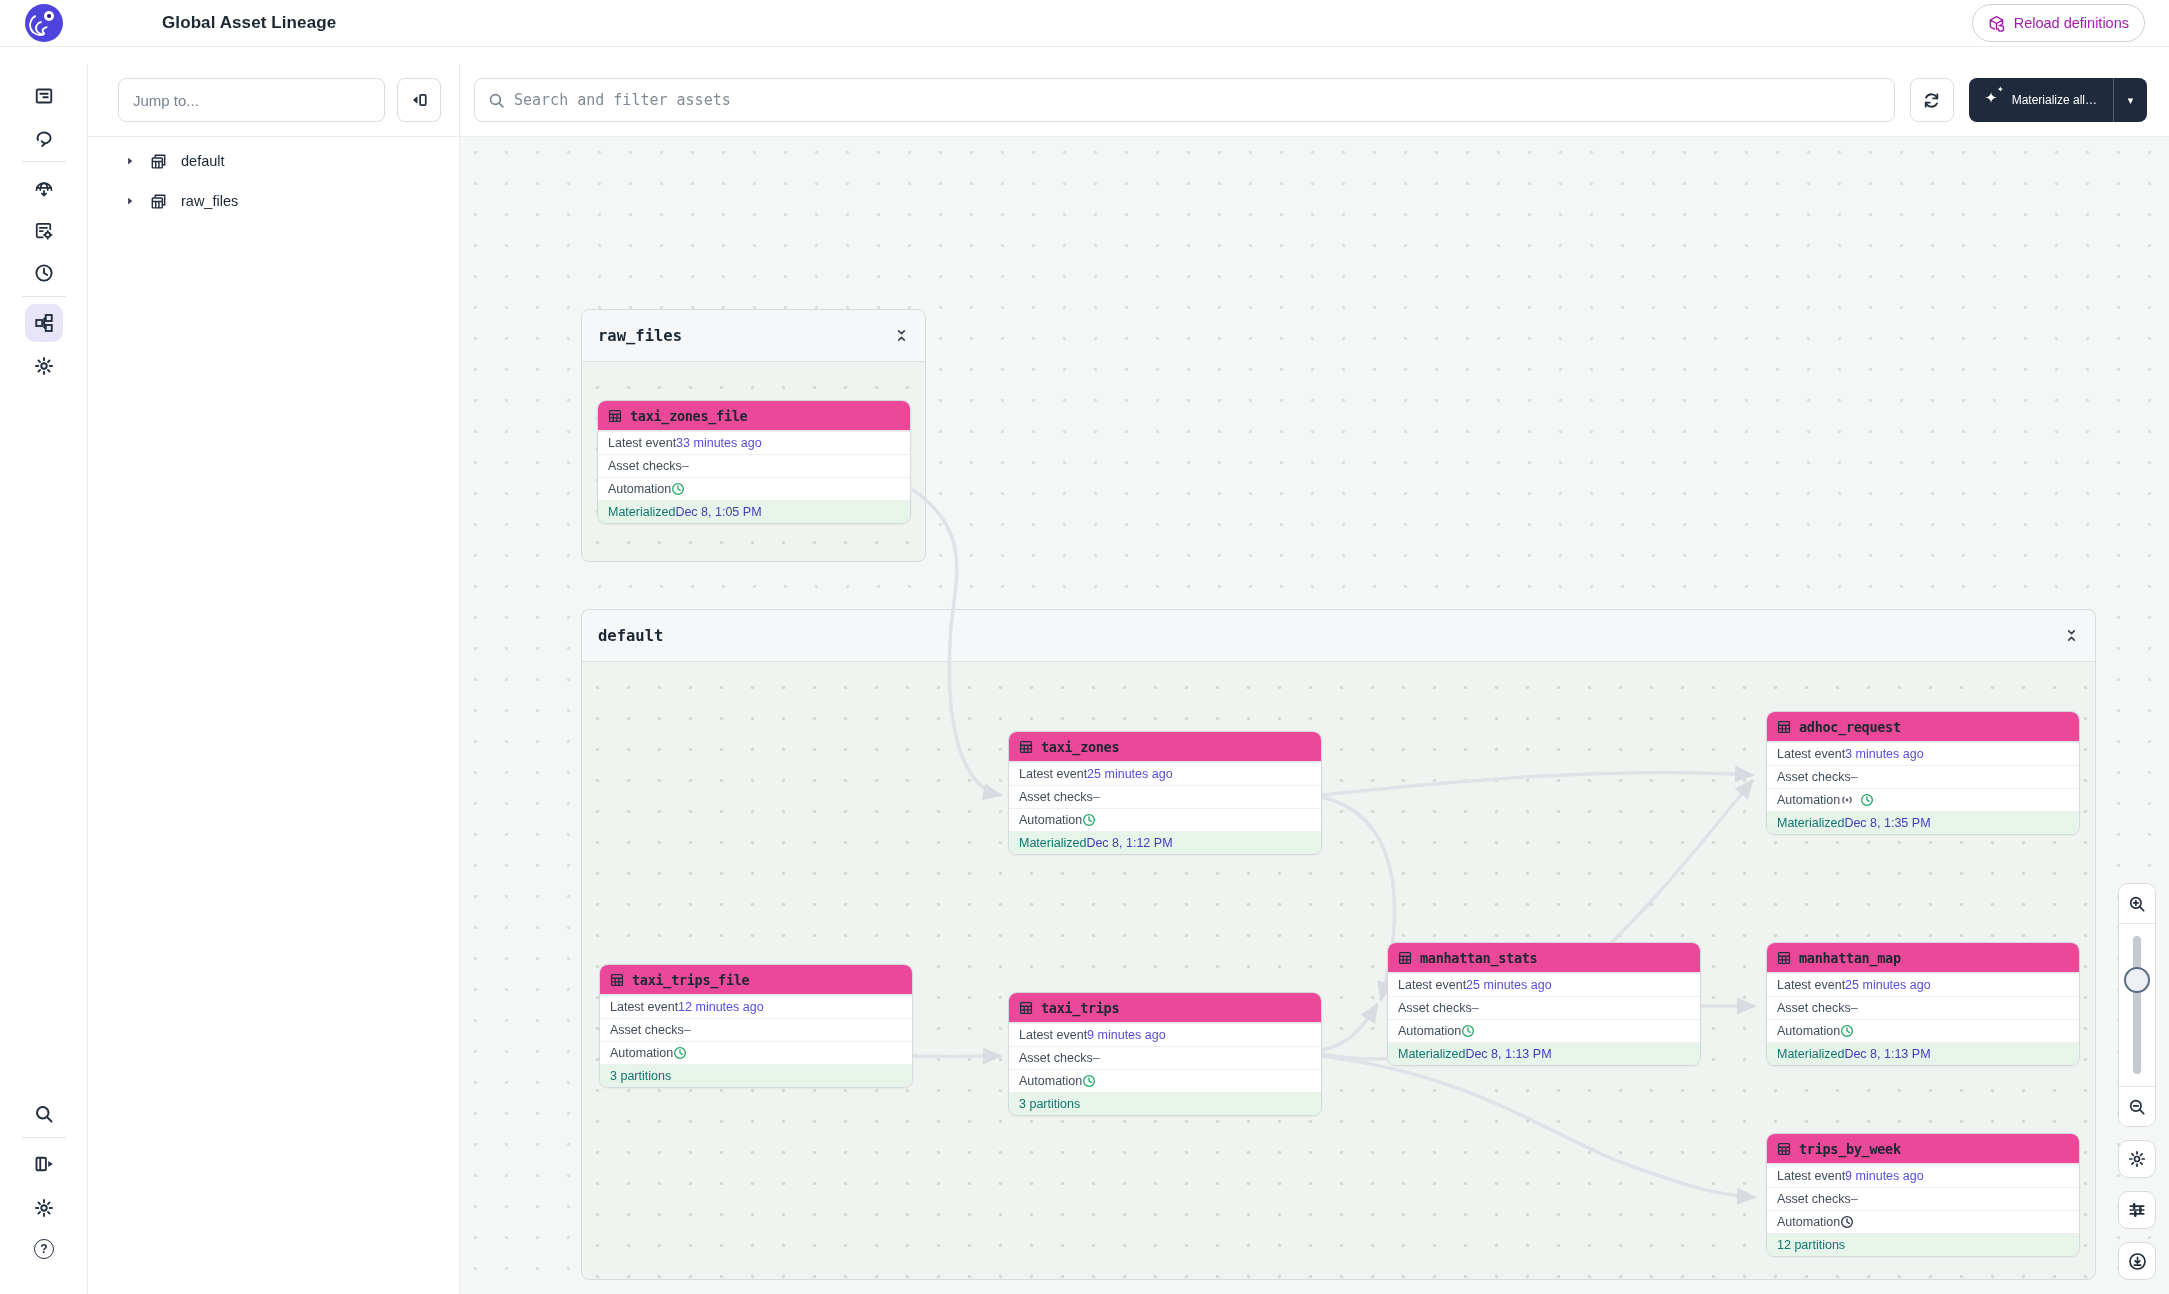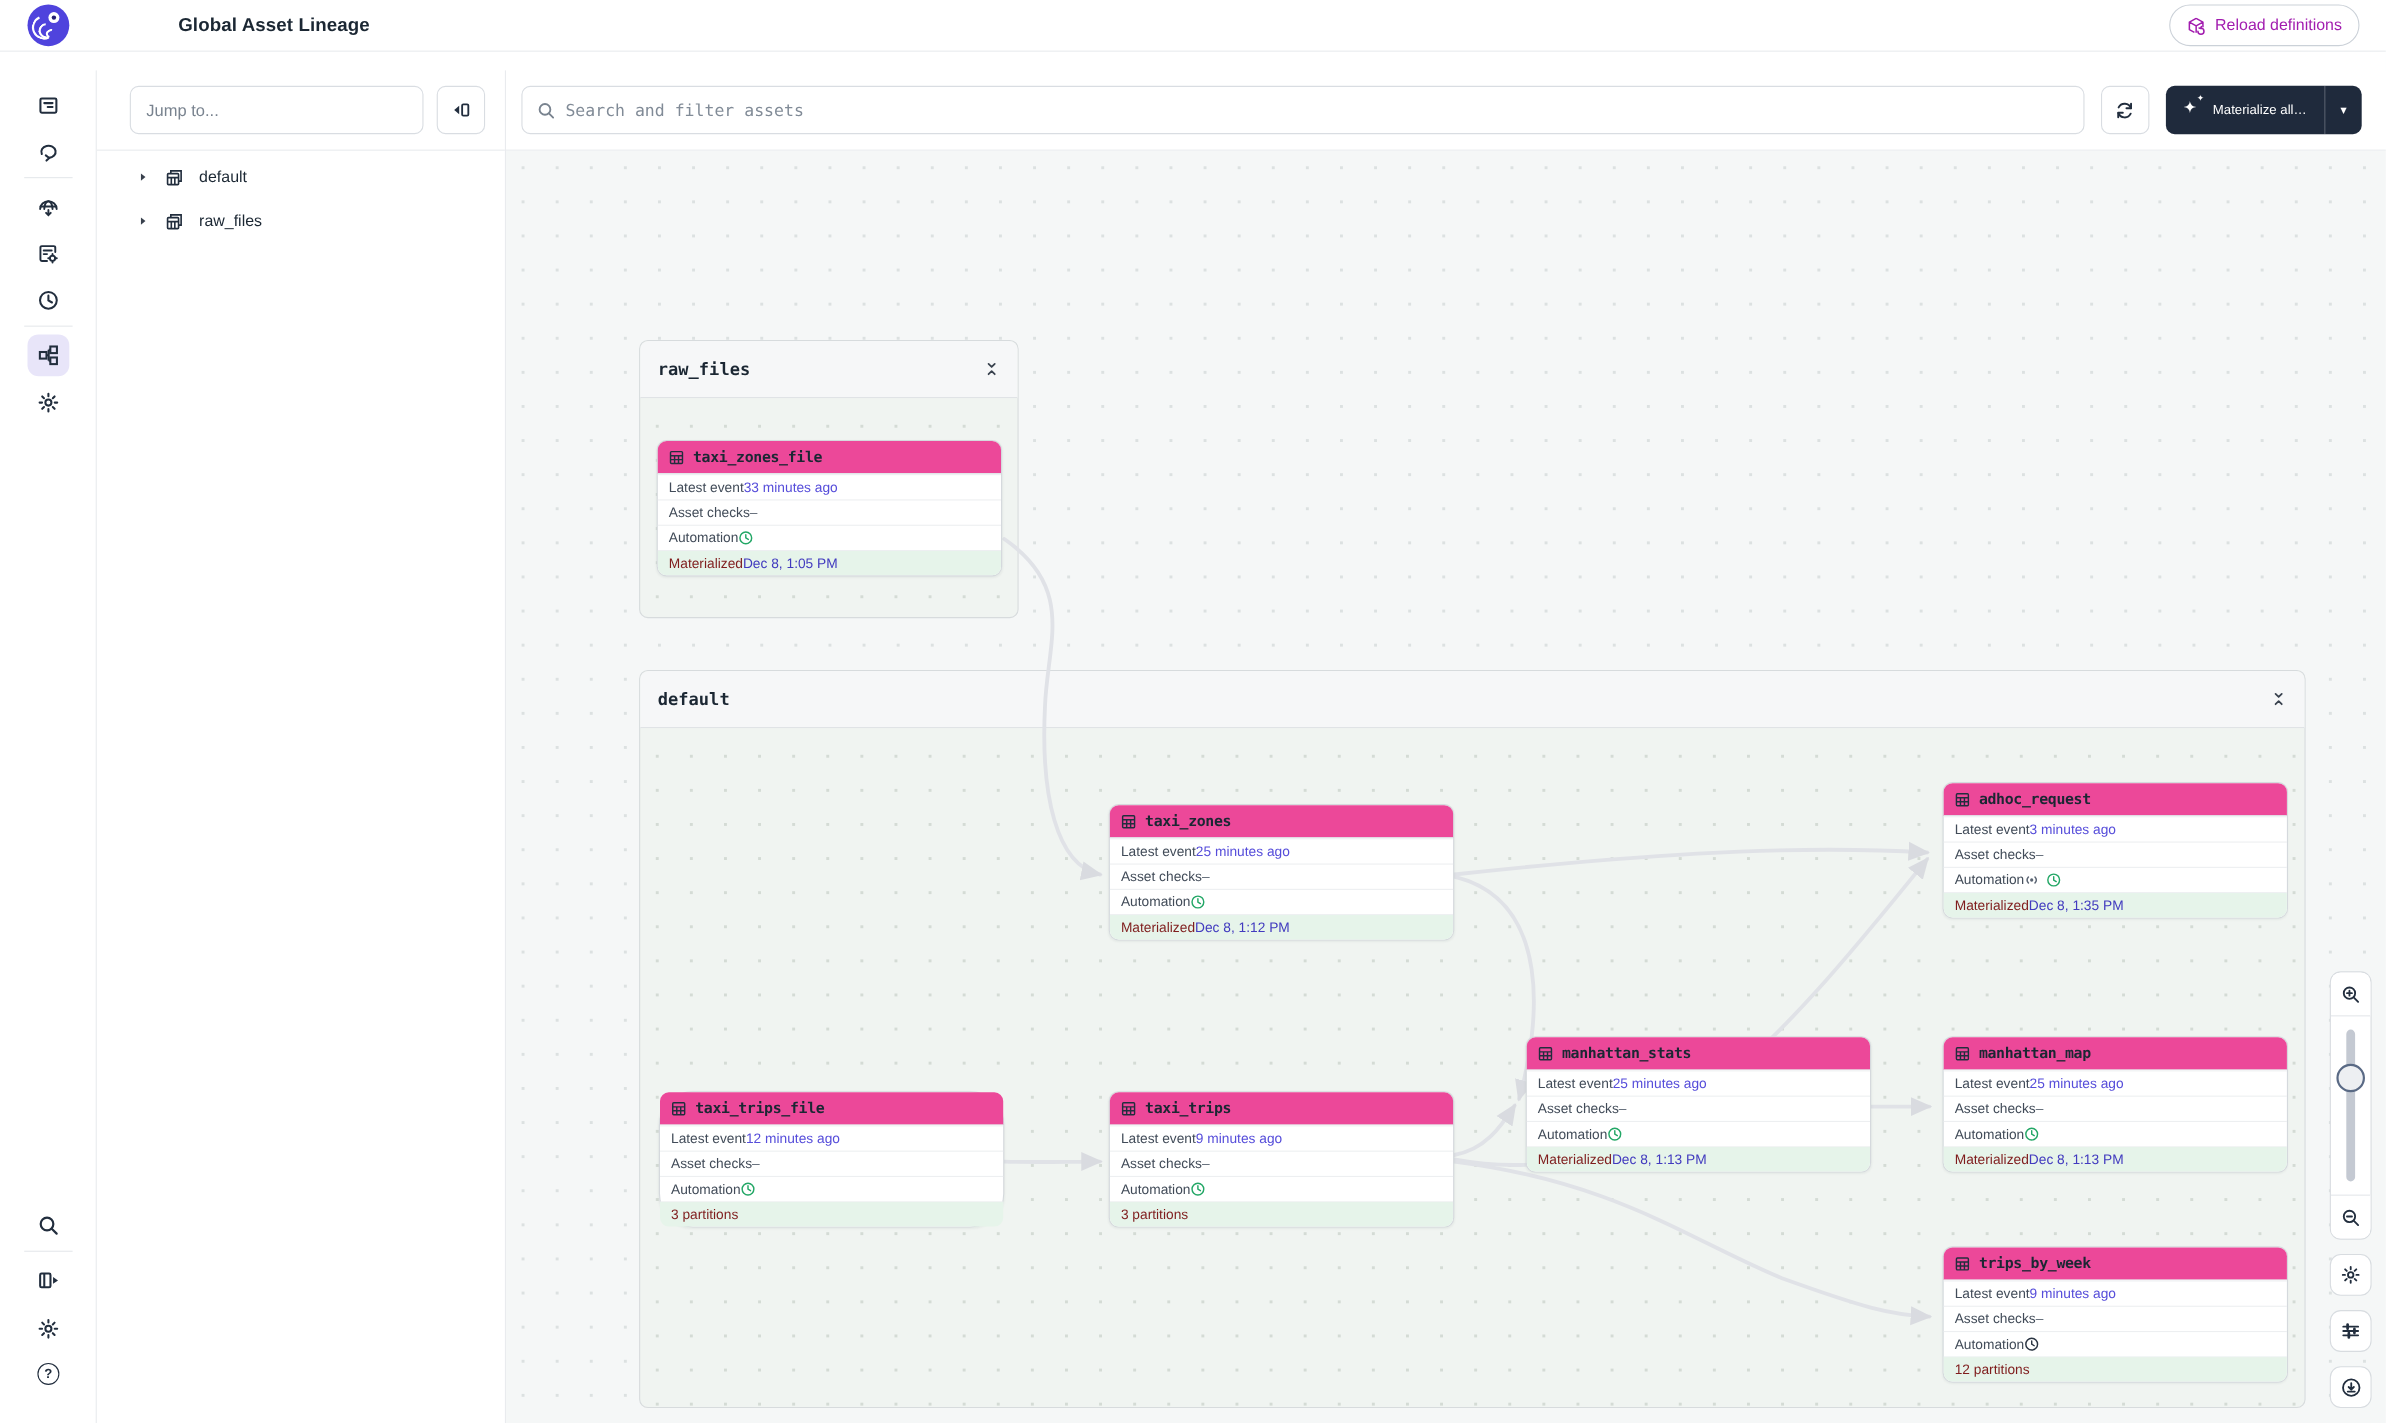--- a/index.html
+++ b/index.html
@@ -79,21 +79,21 @@
   .node-name { font-family:"DejaVu Sans Mono","Liberation Mono",monospace; font-weight:700; font-size:13.5px; color:#1B2733; letter-spacing:-.3px; }
   .tbl-icon { color:#222E3E; display:flex; }
   .nrow { height:23px; display:flex; align-items:center; justify-content:flex-start; padding:0 10px; border-top:1px solid #EDEFF1; }
   .nrow:first-of-type { border-top:none; }
   .nlbl { font-size:12.5px; color:#424C59; }
   .nval { font-size:12.5px; }
   .nval.link { color:#564DDA; }
   .nval.dash { color:#5C6673; }
   .nval.date { color:#423BBF; }
   .nrow.status { background:#E6F4EA; border-radius:0 0 8px 8px; }
-  .nrow.status .nlbl { color:#7f1d1d; }
+  .nrow.status .nlbl { color:#0f766e; }
   .auto-icons { display:flex; align-items:center; gap:6px; }
   .ic-green { color:#23A766; display:flex; }
   .ic-dark { color:#2A3442; display:flex; }
   .ic-gray { color:#5A6472; display:flex; }
 
   
   #view-controls { position:absolute; left:1658px; top:746px; width:38px; z-index:5; }
   .vc-pill { border:1px solid #D8DCE0; border-radius:10px; background:#fff; overflow:hidden; }
   .vc-btn { width:36px; height:40px; display:flex; align-items:center; justify-content:center; color:#222E3E; cursor:pointer; background:#fff; }
   .vc-top { border-bottom:1px solid #E4E7EA; }
@@ -593,21 +593,21 @@
               </svg>
             </span>
           </span>
         </div>
       <div class="nrow status">
           <span class="nlbl">Materialized</span>
           <span class="nval date">Dec 8, 1:13 PM</span>
         </div>
     </div>
 
-    <div class="node" style="left:139px; top:855px;border-radius:31px;">
+    <div class="node" style="left:139px; top:827px;">
       <div class="node-header">
         <span class="tbl-icon">
             <svg width="14" height="14">
               <use href="#i-table"></use>
             </svg>
           </span>
         <span class="node-name">taxi_trips_file</span>
       </div>
       <div class="nrow">
           <span class="nlbl">Latest event</span>

